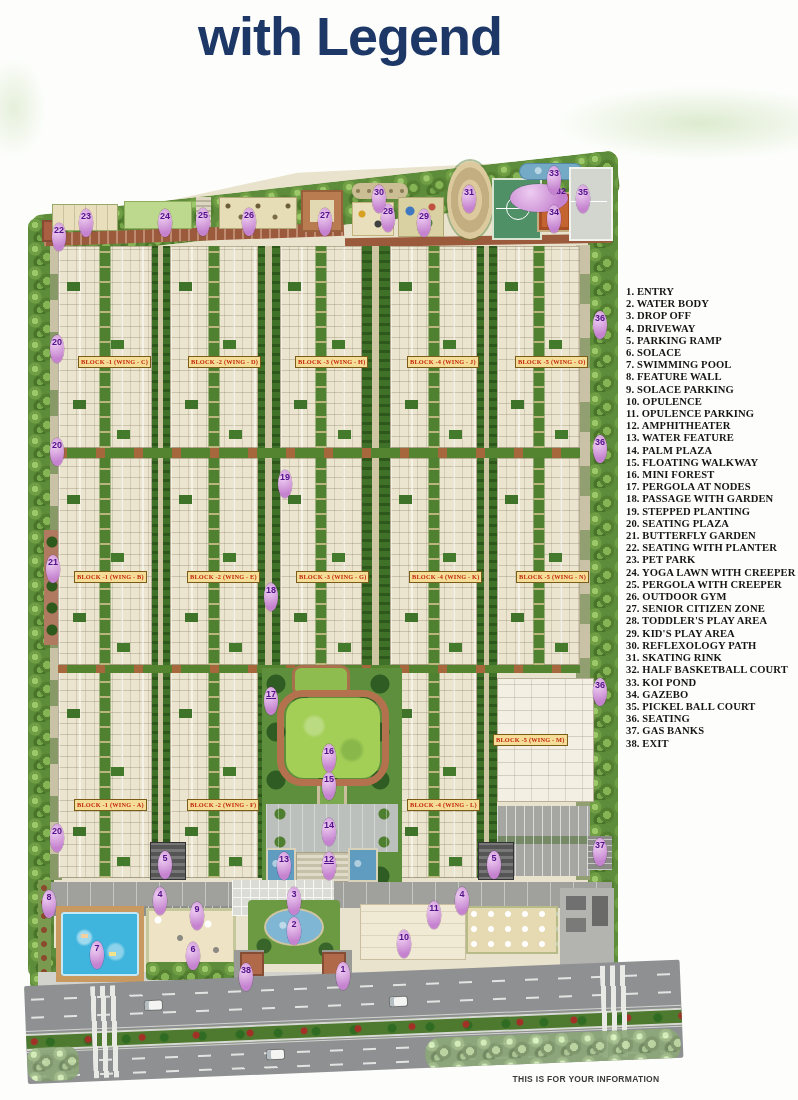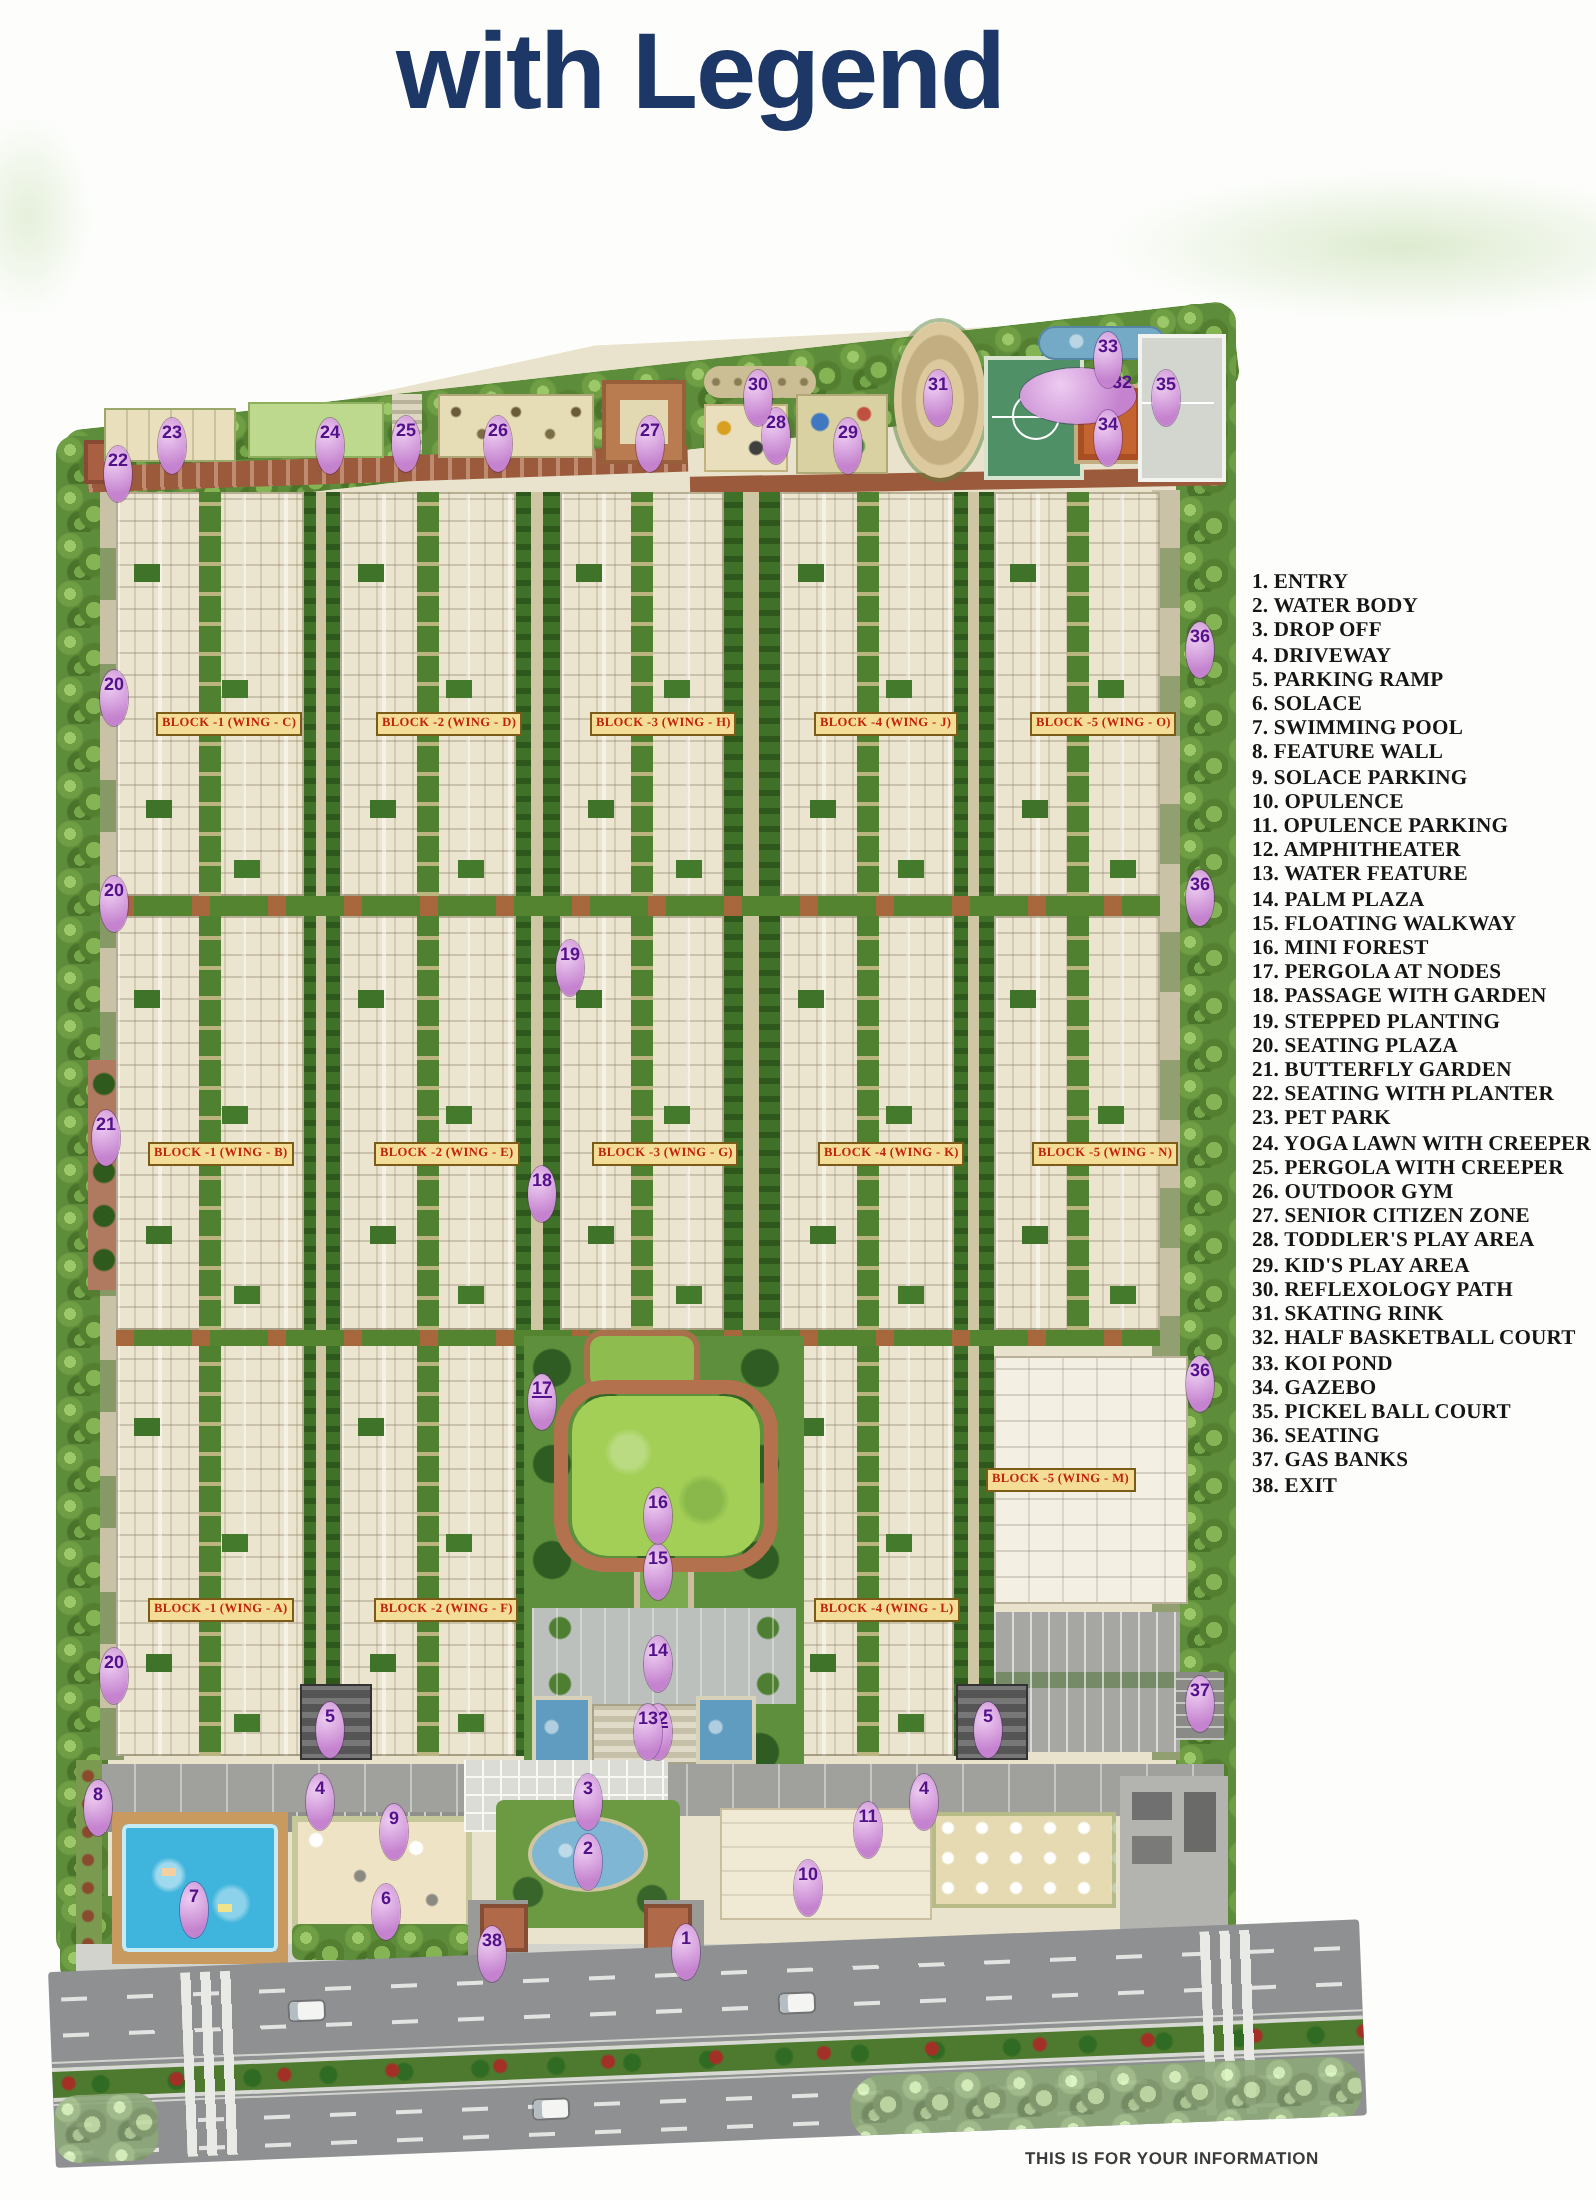--- a/index.html
+++ b/index.html
@@ -230,21 +230,21 @@
     <span class="marker" style="left: 455px; top: 887px;">4</span>
     <span class="marker" style="left: 158px; top: 851px;">5</span>
     <span class="marker" style="left: 487px; top: 851px;">5</span>
     <span class="marker" style="left: 186px; top: 942px;">6</span>
     <span class="marker" style="left: 90px; top: 941px;">7</span>
     <span class="marker" style="left: 42px; top: 890px;">8</span>
     <span class="marker" style="left: 190px; top: 902px;">9</span>
     <span class="marker" style="left: 397px; top: 930px;">10</span>
     <span class="marker" style="left: 427px; top: 901px;">11</span>
     <span class="marker" style="left: 322px; top: 852px; text-decoration: underline;">12</span>
-    <span class="marker" style="left: 277px; top: 852px; margin-left: 40px;">13</span>
+    <span class="marker" style="left: 277px; top: 852px;">13</span>
     <span class="marker" style="left: 322px; top: 818px;">14</span>
     <span class="marker" style="left: 322px; top: 772px;">15</span>
     <span class="marker" style="left: 322px; top: 744px;">16</span>
     <span class="marker" style="left: 264px; top: 687px; text-decoration: underline;">17</span>
     <span class="marker" style="left: 264px; top: 583px;">18</span>
     <span class="marker" style="left: 278px; top: 470px;">19</span>
     <span class="marker" style="left: 50px; top: 335px;">20</span>
     <span class="marker" style="left: 50px; top: 438px;">20</span>
     <span class="marker" style="left: 50px; top: 824px;">20</span>
     <span class="marker" style="left: 46px; top: 555px;">21</span>

